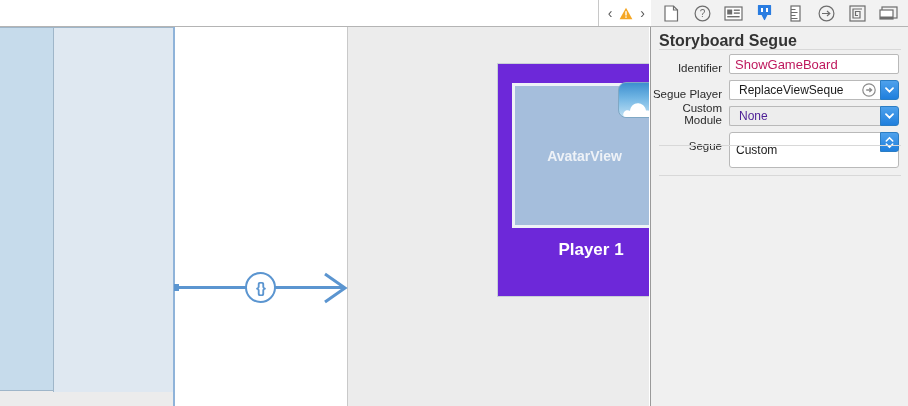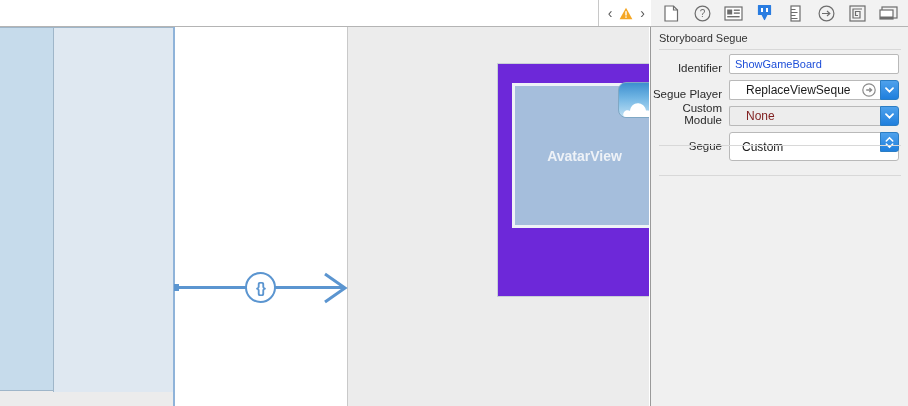--- a/index.html
+++ b/index.html
@@ -135,21 +135,21 @@
     background: #f2f2f2;
   }
   .insp-tab {
     width: 24px; height: 20px;
     display: flex; align-items: center; justify-content: center;
   }
   .insp-tab svg { display: block; }
 
   .insp-header {
     position: absolute; left: 8px; top: 5px;
-    font-size: 11px; font-weight: normal; color: #333333;
+    font-size: 16px; font-weight: bold; color: #333333;
   }
   .insp-sep {
     position: absolute; left: 8px; width: 242px; height: 1px;
     background: #d8d8d8;
   }
   .form {
     position: absolute; left: 0; top: 25px; width: 258px;
   }
   .row {
     position: relative; height: 22px; margin-bottom: 4px;
@@ -162,49 +162,49 @@
   .ctrl { position: relative; height: 20px; }
 
   .textfield {
     width: 170px; height: 20px;
     background: #ffffff;
     border: 1px solid #b9b9b9;
     border-radius: 2px;
     box-sizing: border-box;
     display: flex; align-items: center;
     padding-left: 5px;
-    font-size: 11px; color: #1d4ed8;
+    font-size: 13px; color: #be185d;
   }
   .combo {
     width: 170px; height: 20px; position: relative;
     box-sizing: border-box;
   }
   .combo-input {
     position: absolute; left: 0; top: 0; width: 152px; height: 20px;
     background: #ffffff; border: 1px solid #b9b9b9;
     border-right: none; border-radius: 2px 0 0 2px;
     box-sizing: border-box; display: flex; align-items: center;
-    padding-left: 16px; font-size: 12px; color: #1b1b1b;
-  }
-  .combo-input.disabled { background: #ededed; color: #7f1d1d; }
+    padding-left: 9px; font-size: 12px; color: #1b1b1b;
+  }
+  .combo-input.disabled { background: #ededed; color: #4c1d95; }
   .combo-arrowbtn {
     position: absolute; right: 0; top: 0; width: 19px; height: 20px;
     background: linear-gradient(180deg, #4ea1ec 0%, #1f7fdd 100%);
     border: 1px solid #2b7dc4; border-radius: 0 3px 3px 0;
     box-sizing: border-box;
     display: flex; align-items: center; justify-content: center;
   }
   .jump-circle {
     position: absolute; right: 23px; top: 3px; width: 14px; height: 14px;
   }
   .popup {
-    width: 170px; height: 29px; position: relative;
+    width: 170px; height: 36px; position: relative;
     background: #ffffff; border: 1px solid #b9b9b9;
     border-radius: 3px; box-sizing: border-box;
-    display: flex; align-items: center; padding-left: 12px;
+    display: flex; align-items: center; padding-left: 6px;
     font-size: 12px; color: #1b1b1b;
   }
   .popup-stepper {
     position: absolute; right: -1px; top: -1px; width: 19px; height: 20px;
     background: linear-gradient(180deg, #4ea1ec 0%, #1f7fdd 100%);
     border: 1px solid #2b7dc4; border-radius: 0 3px 3px 0;
     box-sizing: border-box;
     display: flex; flex-direction: column;
     align-items: center; justify-content: center; gap: 1px;
   }
@@ -257,20 +257,21 @@
       <div class="avatar-box">
         <span class="avatar-label">AvatarView</span>
         <div class="cloud-badge">
           <svg width="34" height="22" viewBox="0 0 34 22">
             <path d="M6 22 C1 22 0 18 2.5 15.5 C4 14 6.5 14 8 15
                      C8.5 9.5 13 6.5 17.5 7.5 C21 8.2 23.5 11 24 14.5
                      C28 14 31.5 16.5 31.5 19.5 C31.5 21 30.5 22 29 22 Z" fill="#ffffff"></path>
           </svg>
         </div>
       </div>
+      <div class="player-label">Player 1</div>
     </div>
   </div>
 
   <div class="inspector">
 
     <div class="insp-tabs">
 
       <div class="insp-tab">
         <svg width="15" height="17" viewBox="0 0 15 17">
           <path d="M1 1 H9.5 L13.5 5 V16 H1 Z" fill="#ffffff" stroke="#6d6d6d" stroke-width="1.2"></path>

